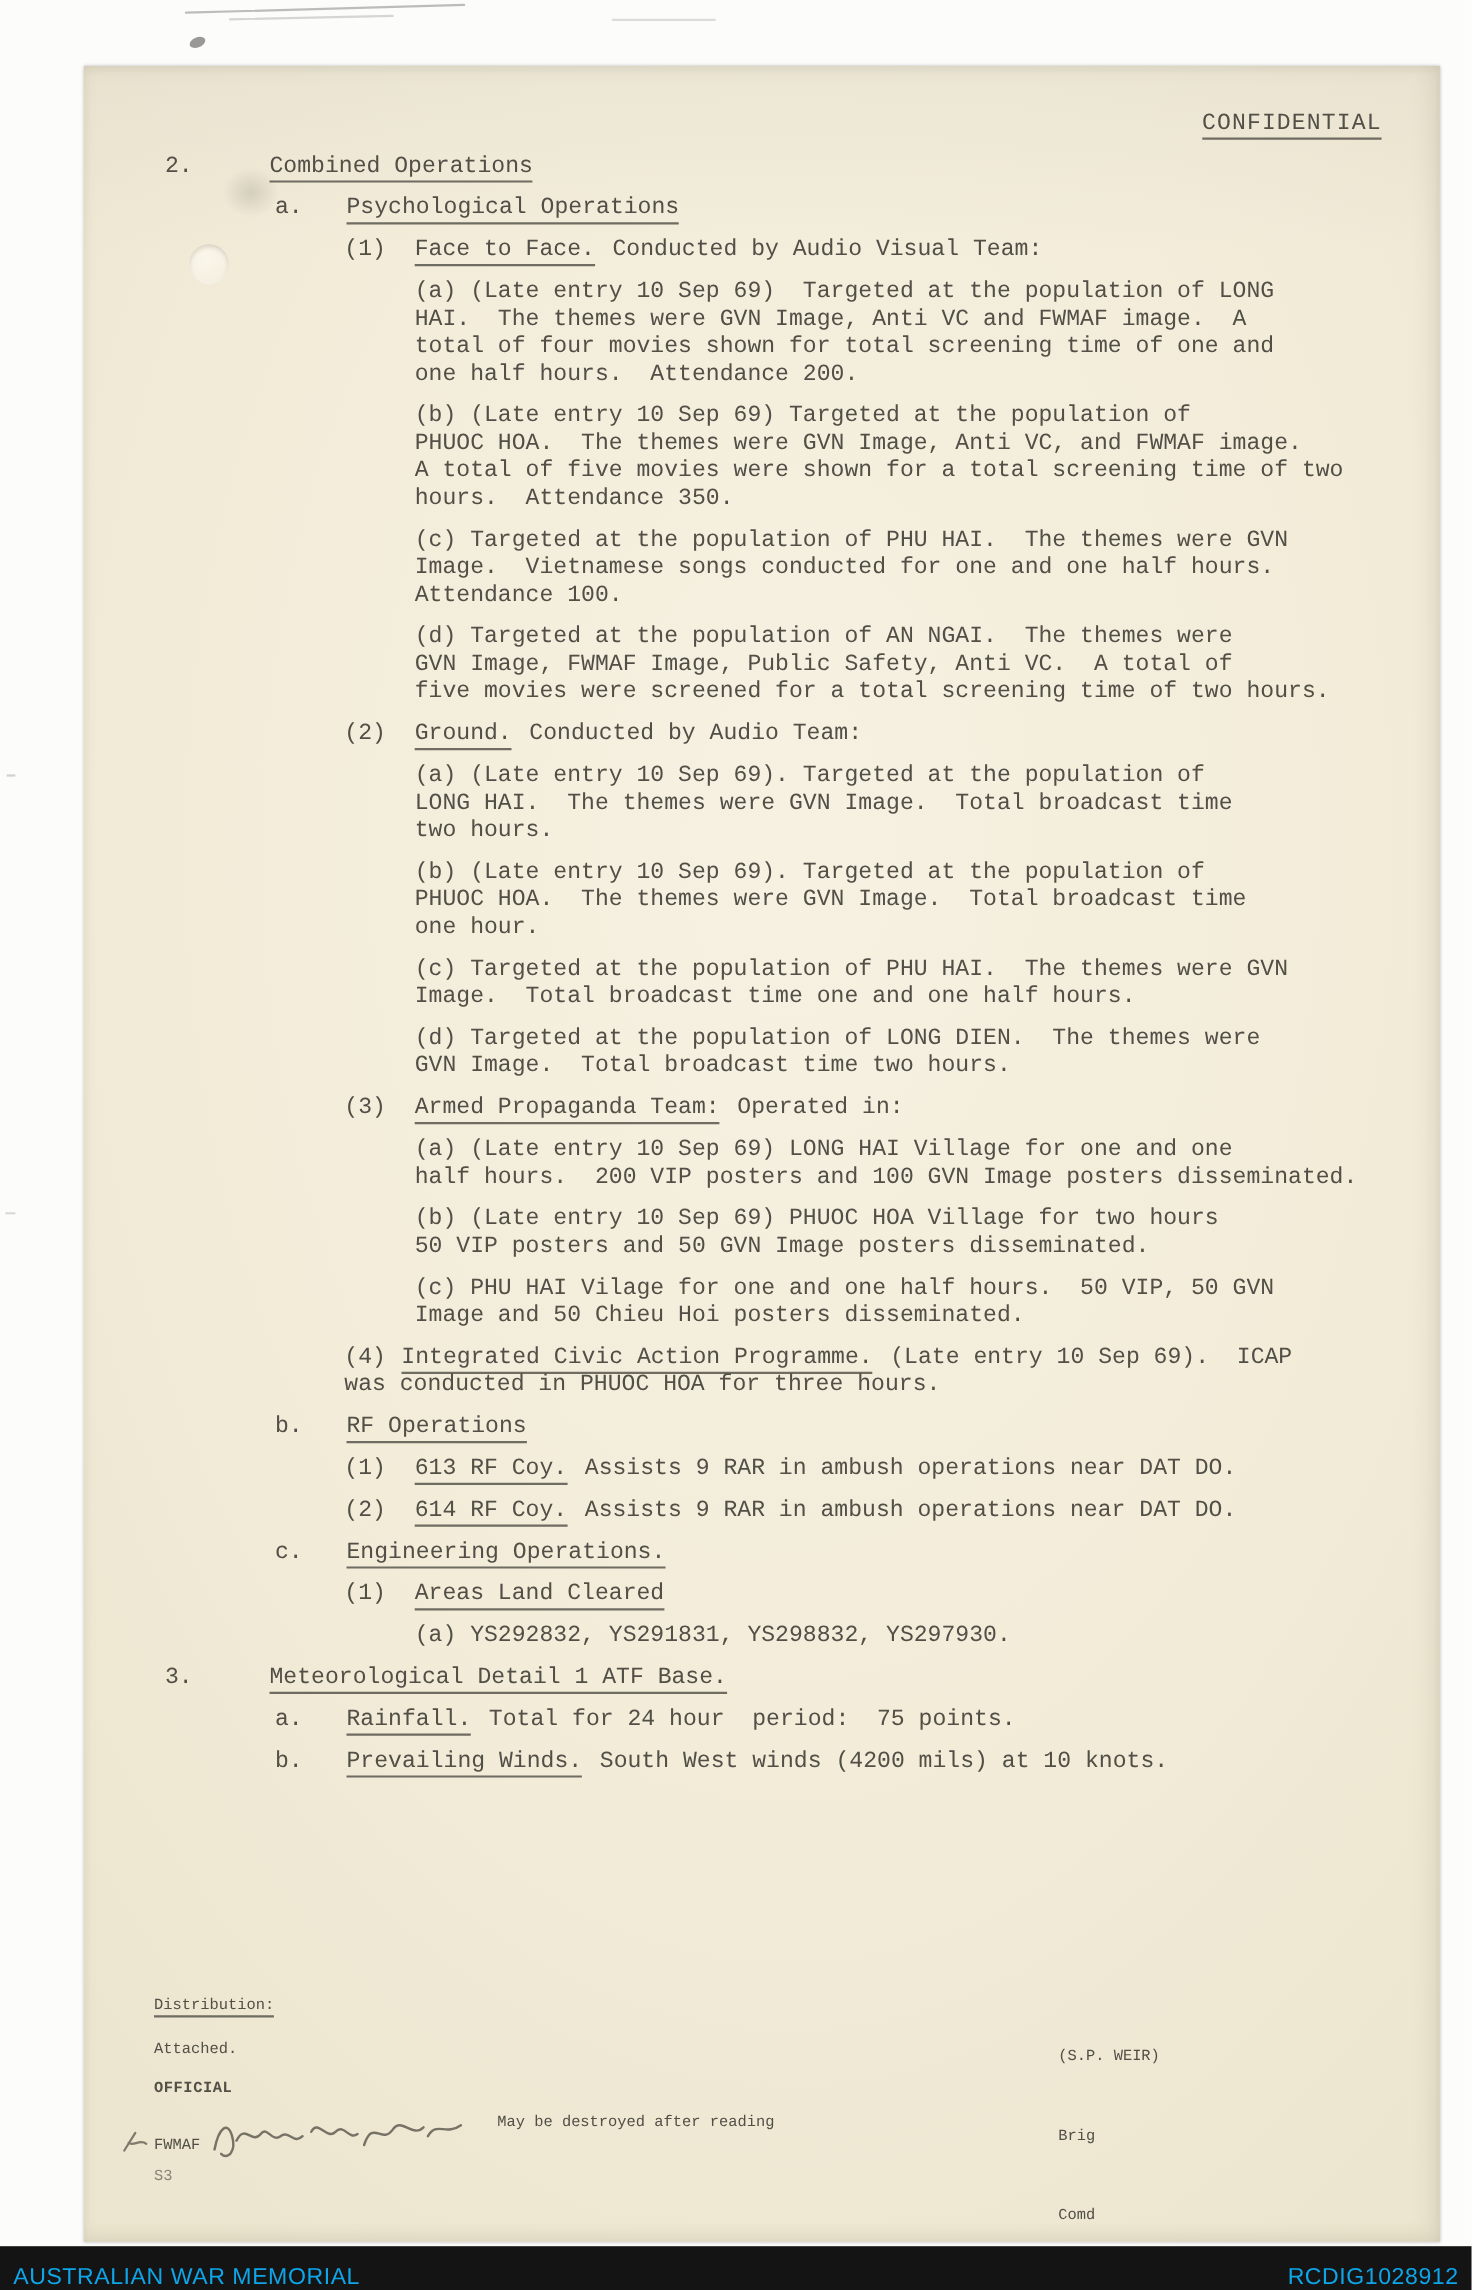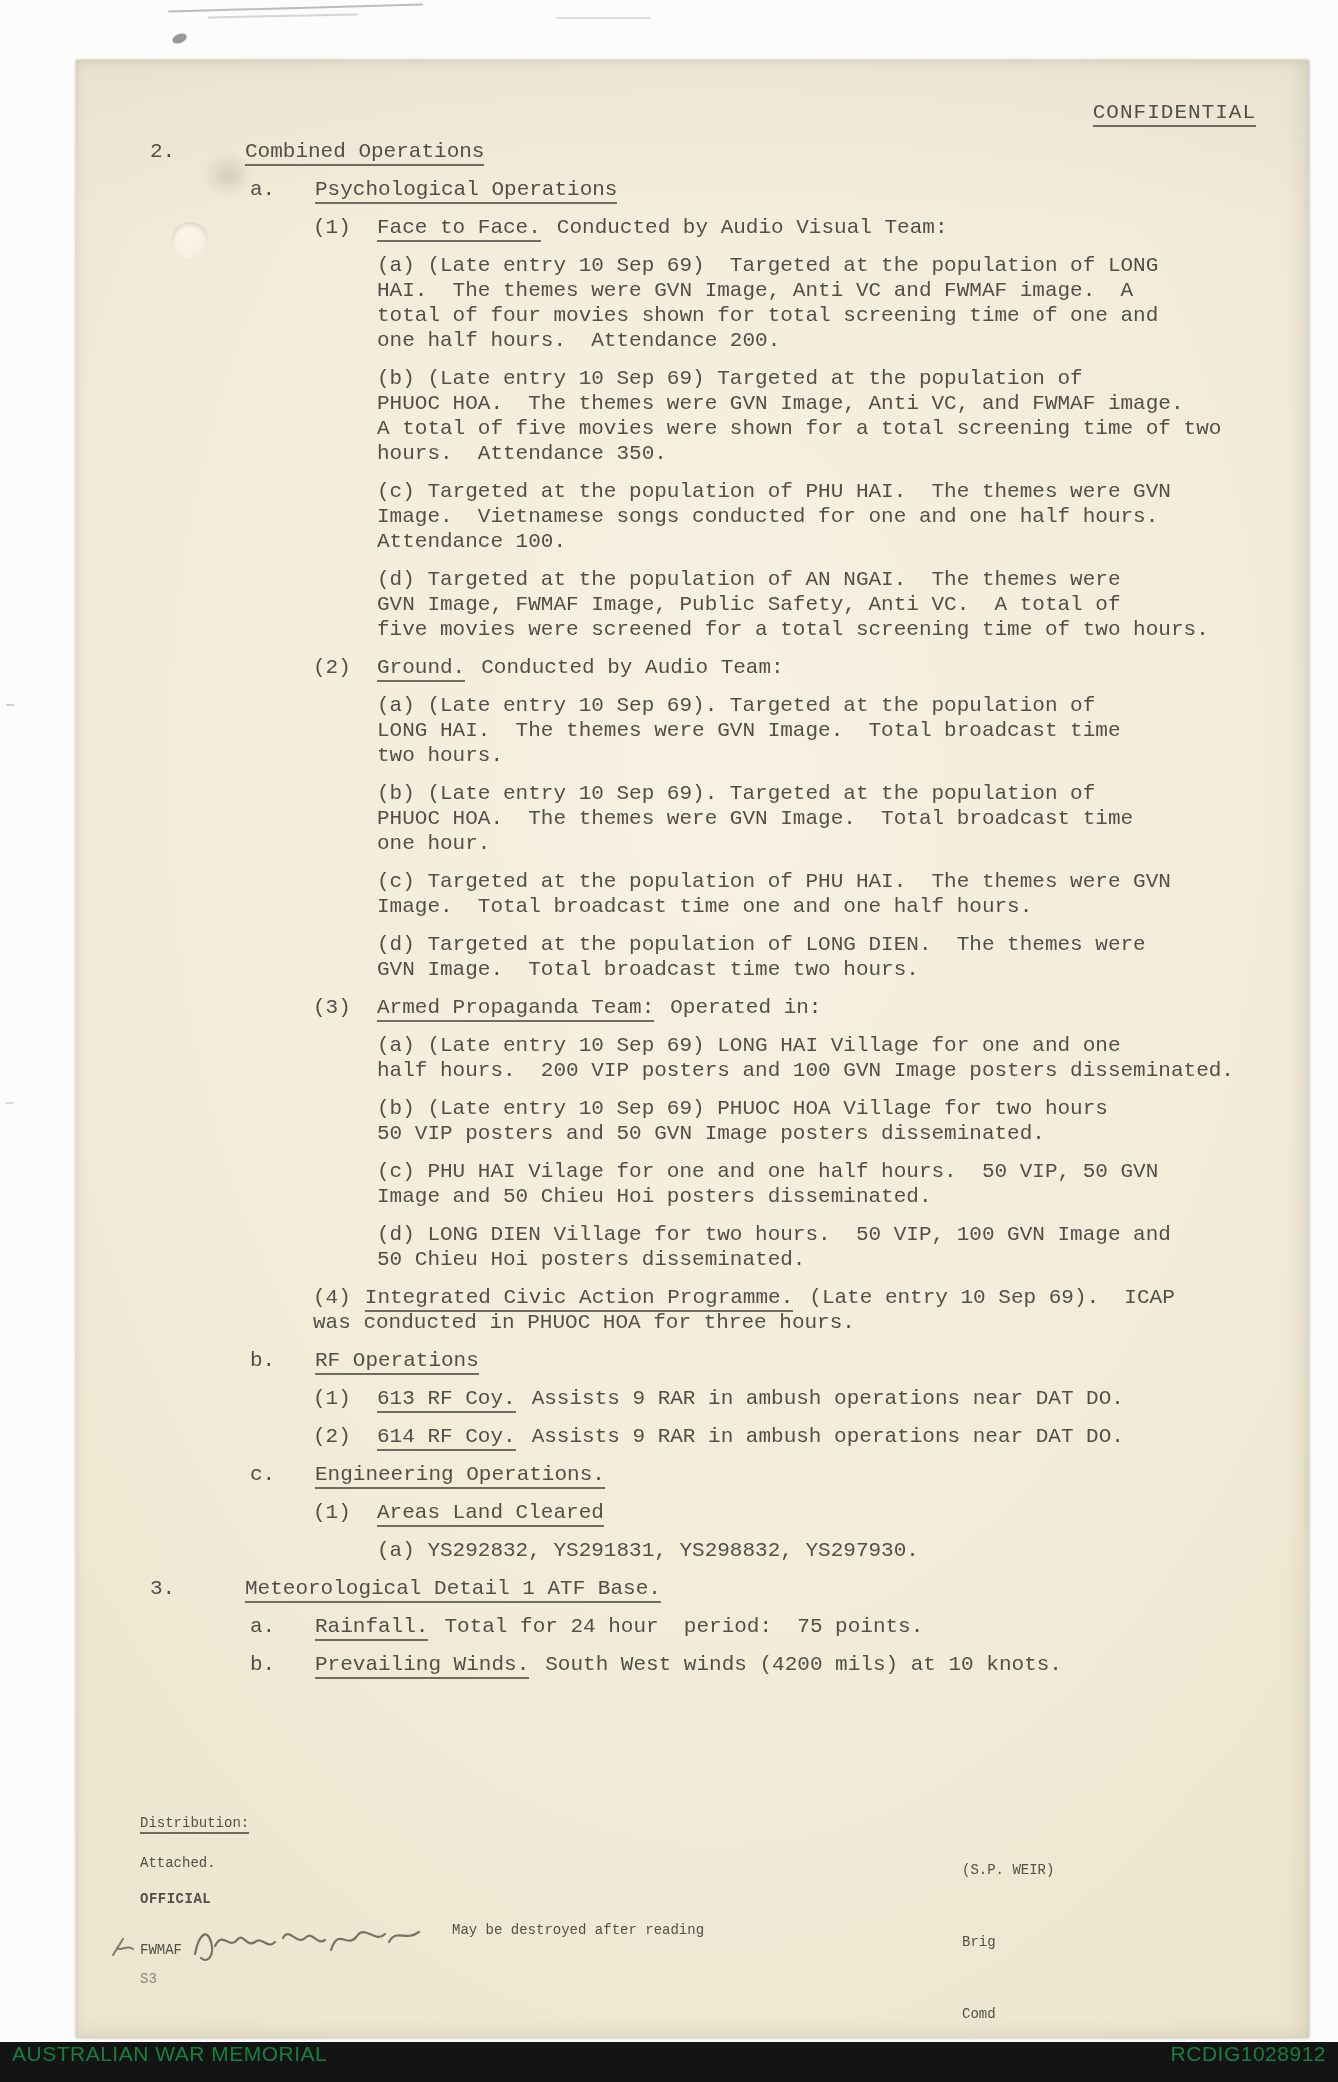--- a/index.html
+++ b/index.html
@@ -45,22 +45,22 @@
   .dist{left:64px;top:6px;}
   .attached{left:64px;top:46px;}
   .official{left:64px;top:82px;font-weight:bold;letter-spacing:.5px;}
   .sig{left:46px;top:88px;}
   .chinn{left:34px;top:131px;}
   .chinn svg{vertical-align:-4px;margin-right:4px;}
   .s3row{left:64px;top:162px;color:#8a857a;}
   .destroy{left:376px;top:113px;text-align:right;}
   .signoff{left:886px;top:5px;line-height:24px;}
   
-  .footer{position:absolute;left:0;bottom:0;width:100%;height:40px;background:#141414;color:#15803d;
-    display:flex;align-items:flex-start;justify-content:space-between;padding:0 12px;box-sizing:border-box;
+  .footer{position:absolute;left:0;bottom:0;width:100%;height:40px;background:#141414;color:#0ea5e9;
+    display:flex;align-items:flex-end;justify-content:space-between;padding:0 12px;box-sizing:border-box;
     font-family:"Liberation Sans","DejaVu Sans",sans-serif;font-size:21px;letter-spacing:.5px;}
 </style>
 </head>
 <body>
 
 <div class="page">
   <div class="streak1"></div>
   <div class="streak2"></div>
   <div class="streak3"></div>
   <div class="blob"></div>
@@ -110,22 +110,20 @@
 GVN Image.  Total broadcast time two hours.</span></div>
 
       <div class="para l2"><span class="m">(3)</span><span class="u head">Armed Propaganda Team:</span><span>Operated in:</span></div>
 
       <div class="para l3"><span>(a) (Late entry 10 Sep 69) LONG HAI Village for one and one
 half hours.  200 VIP posters and 100 GVN Image posters disseminated.</span></div>
       <div class="para l3"><span>(b) (Late entry 10 Sep 69) PHUOC HOA Village for two hours
 50 VIP posters and 50 GVN Image posters disseminated.</span></div>
       <div class="para l3"><span>(c) PHU HAI Vilage for one and one half hours.  50 VIP, 50 GVN
 Image and 50 Chieu Hoi posters disseminated.</span></div>
-      <div class="para l3"><span>(d) LONG DIEN Village for two hours.  50 VIP, 100 GVN Image and
-50 Chieu Hoi posters disseminated.</span></div>
 
       <div class="para l2i"><span class="mk">(4)</span><span class="u head">Integrated Civic Action Programme.</span><span>(Late entry 10 Sep 69).  ICAP
 was conducted in PHUOC HOA for three hours.</span></div>
 
       <div class="para l1"><span class="m">b.</span><span class="u">RF Operations</span></div>
 
       <div class="para l2"><span class="m">(1)</span><span class="u head">613 RF Coy.</span><span>Assists 9 RAR in ambush operations near DAT DO.</span></div>
       <div class="para l2"><span class="m">(2)</span><span class="u head">614 RF Coy.</span><span>Assists 9 RAR in ambush operations near DAT DO.</span></div>
 
       <div class="para l1"><span class="m">c.</span><span class="u">Engineering Operations.</span></div>

